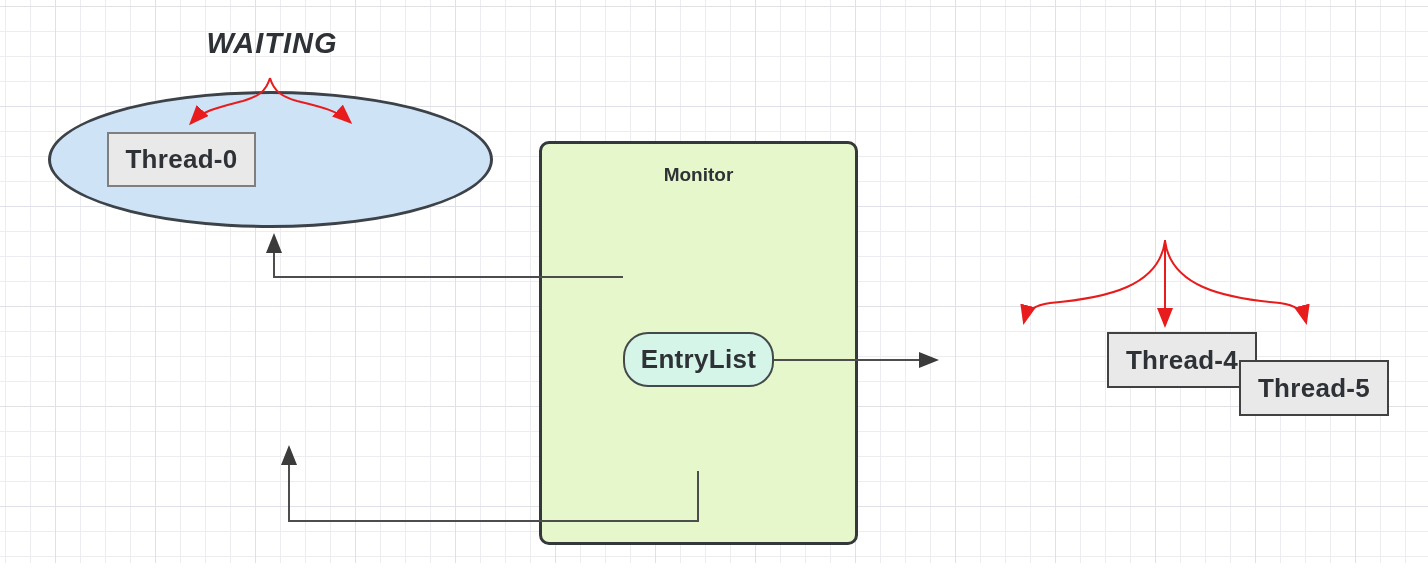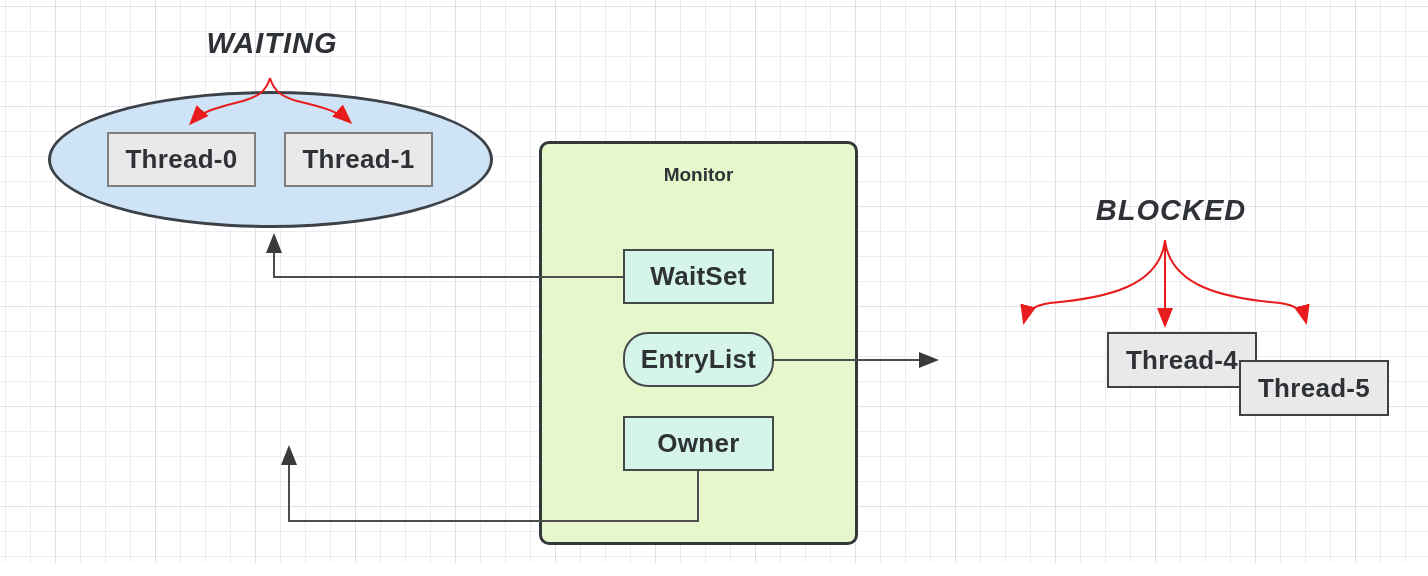--- a/index.html
+++ b/index.html
@@ -92,31 +92,27 @@
 </style>
 </head>
 <body>
 
 <div class="canvas">
 
   <div class="group-label label-waiting">WAITING</div>
 
   <div class="ellipse"></div>
   <div class="node gray-node thread0">Thread-0</div>
-  <div class="node gray-node thread1">Thread-1</div>
 
   <div class="monitor">
     <div class="monitor-title">Monitor</div>
   </div>
-  <div class="node field field-waitset">WaitSet</div>
   <div class="node field field-entrylist">EntryList</div>
-  <div class="node field field-owner">Owner</div>
 
 
-  <div class="group-label label-blocked">BLOCKED</div>
   <div class="node blocked-node thread4">Thread-4</div>
   <div class="node blocked-node thread5">Thread-5</div>
 
   <svg class="connectors" viewBox="0 0 1428 576">
     <defs>
       <marker id="mDark" markerWidth="10" markerHeight="8" refX="8.5" refY="4" orient="auto">
         <path d="M0,0 L10,4 L0,8 Z" fill="#3b3b3b"></path>
       </marker>
       <marker id="mRed" markerWidth="10" markerHeight="8" refX="8.5" refY="4" orient="auto">
         <path d="M0,0 L10,4 L0,8 Z" fill="#e81c1c"></path>

